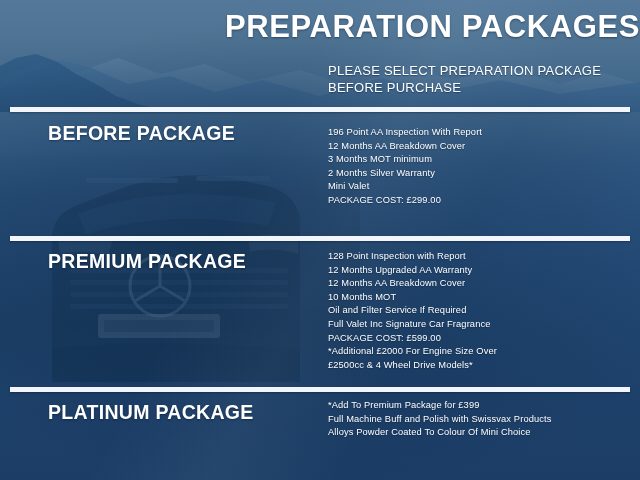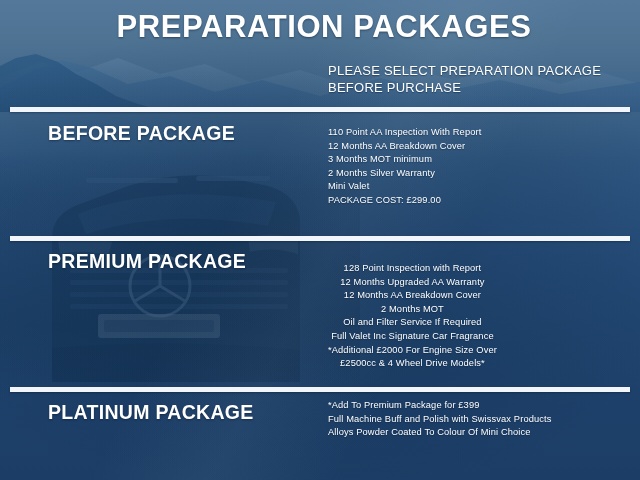--- a/index.html
+++ b/index.html
@@ -56,21 +56,21 @@
   .content {
     position: relative;
     width: 640px;
     height: 480px;
   }
 
   .poster-title {
     position: absolute;
     left: 8px; right: 0;
     top: 8px;
-    text-align: center;
+    text-align: right;
     font-size: 31px;
     font-weight: bold;
     letter-spacing: 0.6px;
     line-height: 38px;
     text-shadow: 0 1px 2px rgba(4,20,40,0.45);
     white-space: nowrap;
   }
 
   .subtitle {
     position: absolute;
@@ -113,21 +113,21 @@
   .pkg-list {
     position: absolute;
     left: 328px;
     font-size: 9.3px;
     line-height: 13.6px;
     letter-spacing: 0.12px;
     text-shadow: 0 1px 1px rgba(4,20,40,0.40);
   }
   .pkg-list div { white-space: nowrap; }
   .pkg-list.l-basic    { top: 126px; }
-  .pkg-list.l-premium  { top: 262px; text-align: center; }
+  .pkg-list.l-premium  { top: 250px; }
   .pkg-list.l-platinum { top: 399px; }
 </style>
 </head>
 <body>
 
 <div id="poster">
 
   <div class="bg-layer">
     <svg viewBox="0 0 640 480" xmlns="http://www.w3.org/2000/svg" aria-hidden="true">
       <defs>
@@ -211,36 +211,37 @@
       <div>PLEASE SELECT PREPARATION PACKAGE</div>
       <div>BEFORE PURCHASE</div>
     </div>
 
     <div class="divider d1"></div>
     <div class="divider d2"></div>
     <div class="divider d3"></div>
 
     <div class="pkg-heading h-basic">BEFORE PACKAGE</div>
     <div class="pkg-list l-basic">
-      <div>110 Point AA Inspection With Report</div>
+      <div>196 Point AA Inspection With Report</div>
       <div>12 Months AA Breakdown Cover</div>
       <div>3 Months MOT minimum</div>
       <div>2 Months Silver Warranty</div>
       <div>Mini Valet</div>
       <div>PACKAGE COST: £299.00</div>
     </div>
 
     <div class="pkg-heading h-premium">PREMIUM PACKAGE</div>
     <div class="pkg-list l-premium">
       <div>128 Point Inspection with Report</div>
       <div>12 Months Upgraded AA Warranty</div>
       <div>12 Months AA Breakdown Cover</div>
-      <div>2 Months MOT</div>
+      <div>10 Months MOT</div>
       <div>Oil and Filter Service If Required</div>
       <div>Full Valet Inc Signature Car Fragrance</div>
+      <div>PACKAGE COST: £599.00</div>
       <div>*Additional £2000 For Engine Size Over</div>
       <div>£2500cc &amp; 4 Wheel Drive Models*</div>
     </div>
 
     <div class="pkg-heading h-platinum">PLATINUM PACKAGE</div>
     <div class="pkg-list l-platinum">
       <div>*Add To Premium Package for £399</div>
       <div>Full Machine Buff and Polish with Swissvax Products</div>
       <div>Alloys Powder Coated To Colour Of Mini Choice</div>
     </div>

